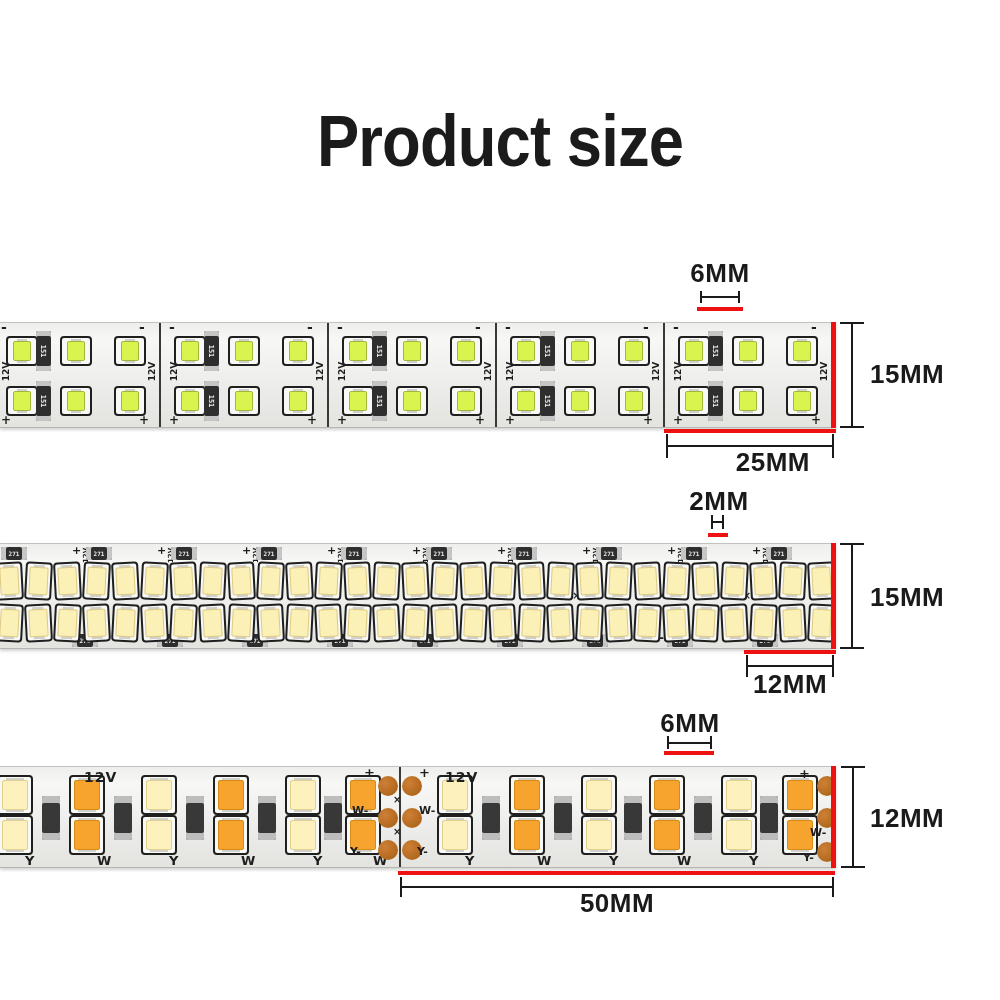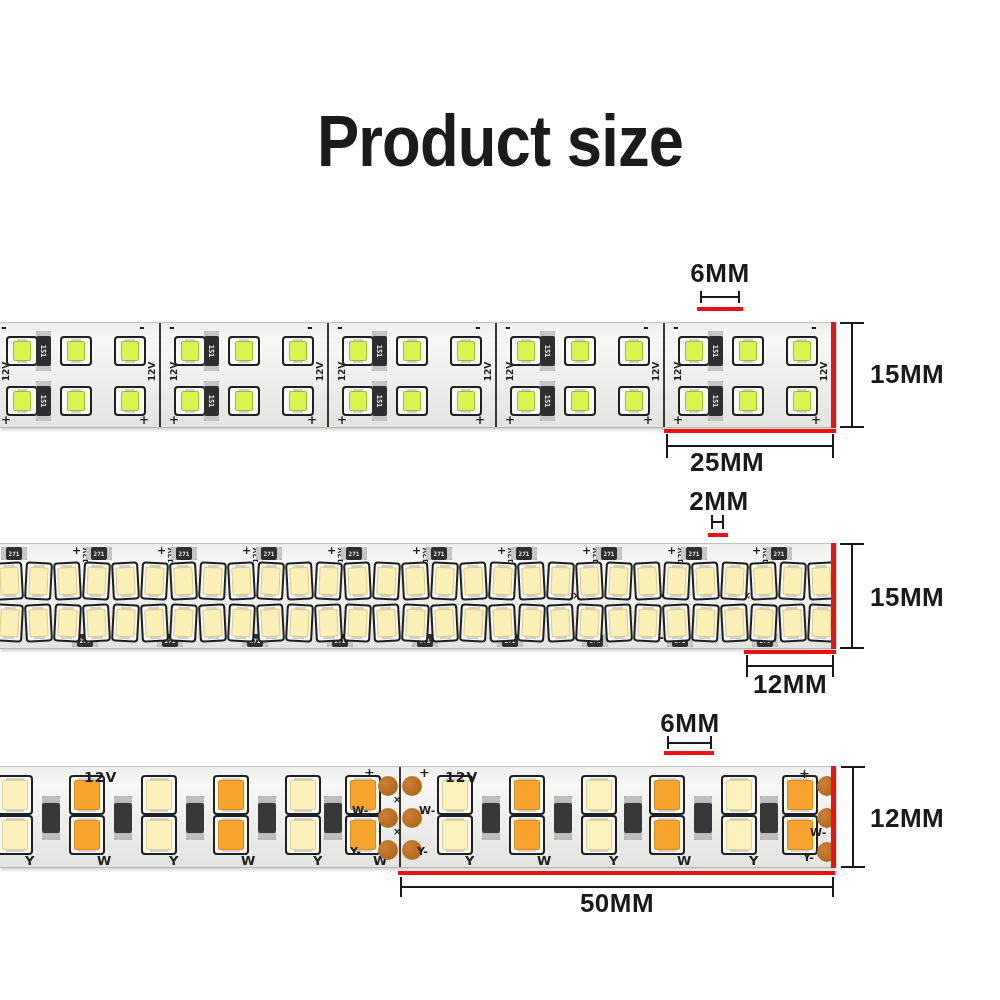--- a/index.html
+++ b/index.html
@@ -212,21 +212,21 @@
         <div style="font-size: 7px; transform: rotate(90deg); color: rgb(238, 238, 238);">151</div>
       </div>
     </div>
 
   <div class="redline" style="left:831px;top:322px;width:5px;height:106px"></div>
   <div class="vbracket" style="left:840px;top:322px;width:24px;height:106px"></div>
   <div class="dimlabel" style="left:870px;top:359px">15MM</div>
 
   <div class="redline" style="left:664px;top:429px;width:172px;height:4px"></div>
   <div class="hbracket" style="left:666px;top:434px;width:168px;height:24px"></div>
-  <div class="dimlabel" style="left:690px;top:447px;width:120px;text-align:left">25MM</div>
+  <div class="dimlabel" style="left:690px;top:447px;width:120px;text-align:right">25MM</div>
 
   <div class="dimlabel" style="left:669px;top:486px;width:100px;text-align:center">2MM</div>
   <div class="hbracket" style="left:711px;top:515px;width:13px;height:14px"></div>
   <div class="redline" style="left:708px;top:533px;width:20px;height:4px"></div>
 
   <div id="strip2" class="strip" style="top:543px;height:106px">
       <div class="res" style="left: 1px; top: 3px; width: 26px; height: 13px; font-size: 6px; box-shadow: rgb(198, 198, 198) 5px 0px 0px inset, rgb(198, 198, 198) -5px 0px 0px inset;">271</div>
       <div class="pad" style="left: 35px; top: 2px; width: 34px; height: 16px; border-radius: 8px;"></div>
       <div class="mark" style="left: 72px; top: 1px; font-size: 11px;">+</div>
       <div class="mark" style="left: 79px; top: 8px; font-size: 7px; transform: rotate(-90deg);">12V</div>

